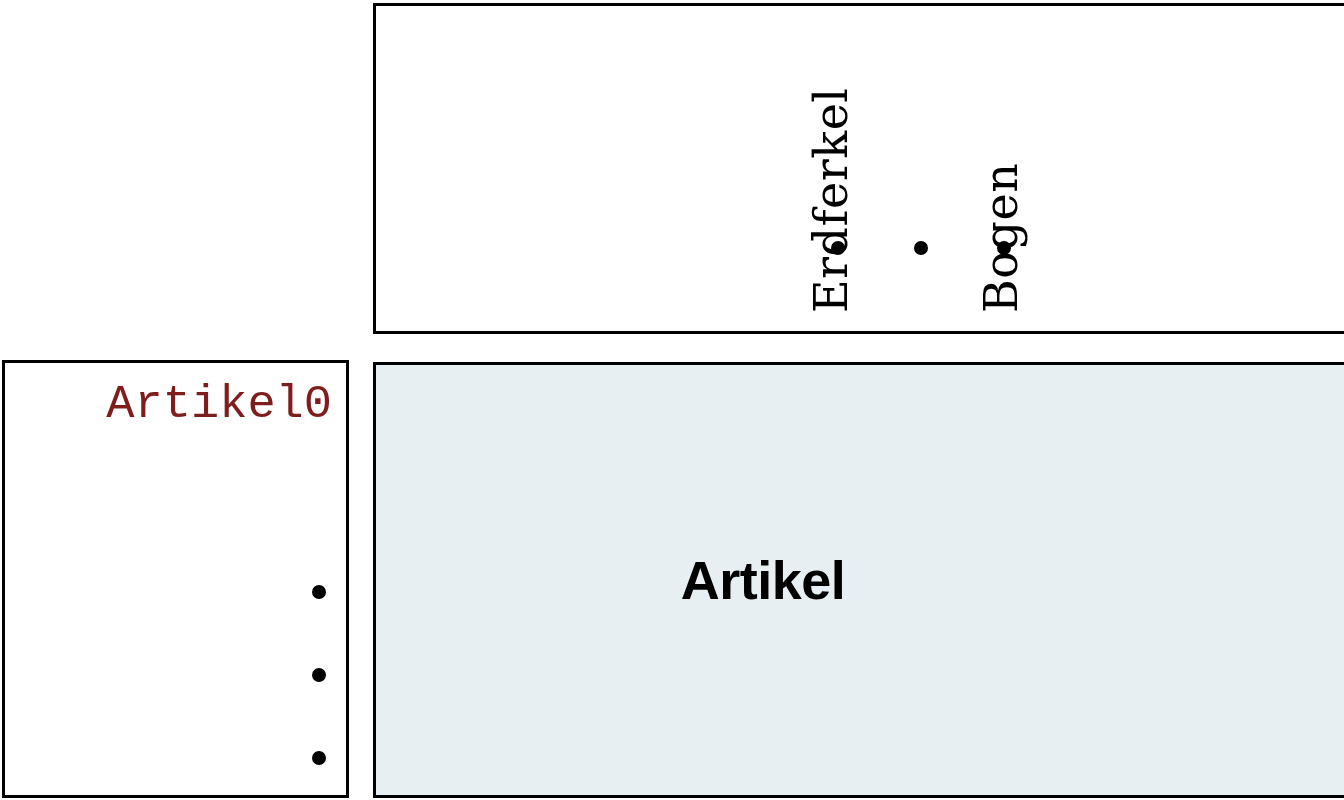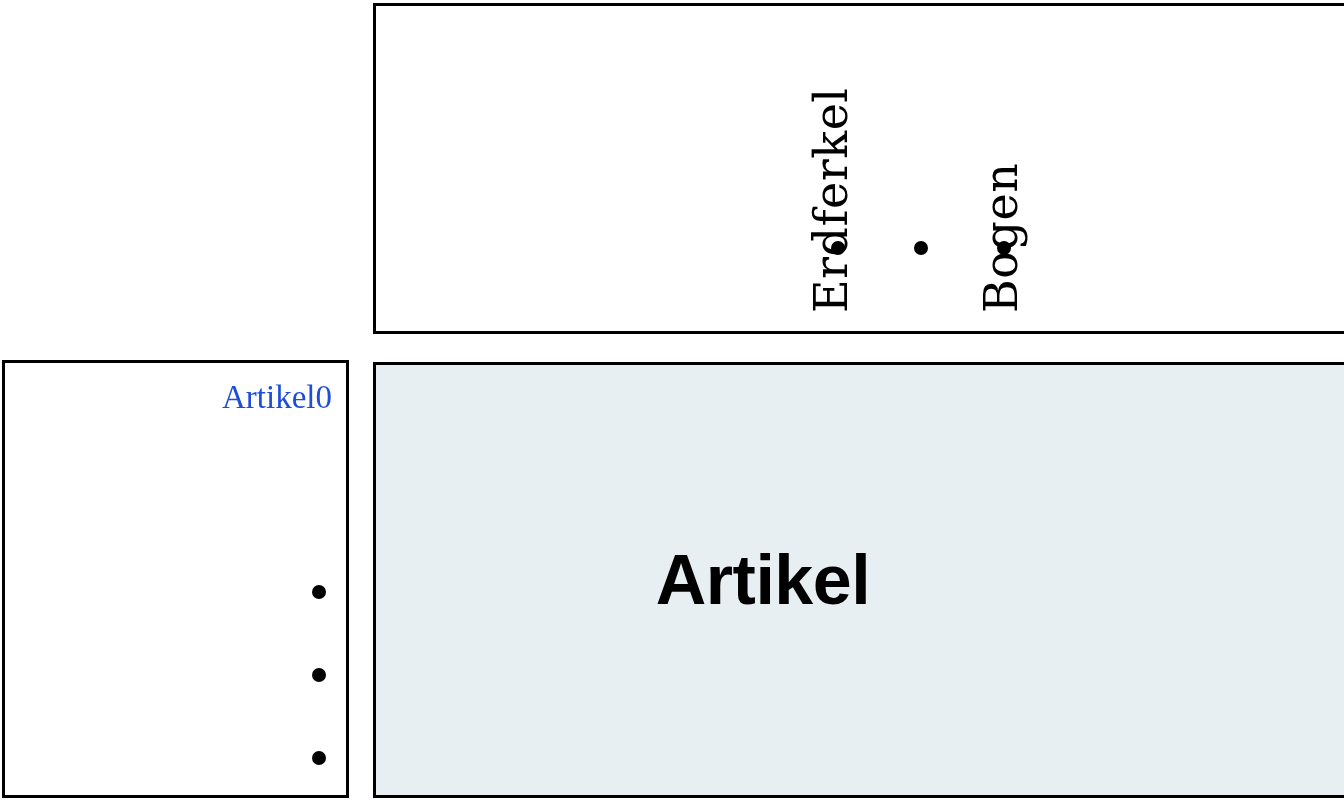--- a/index.html
+++ b/index.html
@@ -82,24 +82,24 @@
   }
 
   #row-label-list {
     position: absolute;
     left: 0;
     top: 18px;
     right: 14px;
     text-align: right;
   }
   .row-label {
-    font-family: Liberation Serif, serif;
-    font-size: 33px;
+    font-family: Liberation Mono, monospace;
+    font-size: 47px;
     line-height: 1.02;
-    color: #1d4ed8;
+    color: #7f1d1d;
     display: block;
     margin-bottom: 6px;
     white-space: nowrap;
   }
 
   
   #row-ellipsis {
     position: absolute;
     right: 20px;
     top: 222px;
@@ -129,21 +129,21 @@
     background: #e8eff2;
     display: flex;
     align-items: center;
     justify-content: center;
   }
   #data-panel-title {
     position: relative;
     left: -110px;       
     font-family: "Liberation Sans", "DejaVu Sans", sans-serif;
     font-weight: bold;
-    font-size: 70px;
+    font-size: 54px;
     color: #000000;
     letter-spacing: -0.5px;
   }
 </style>
 </head>
 <body>
 
 <div id="canvas">
 
   <div id="column-header-box">

